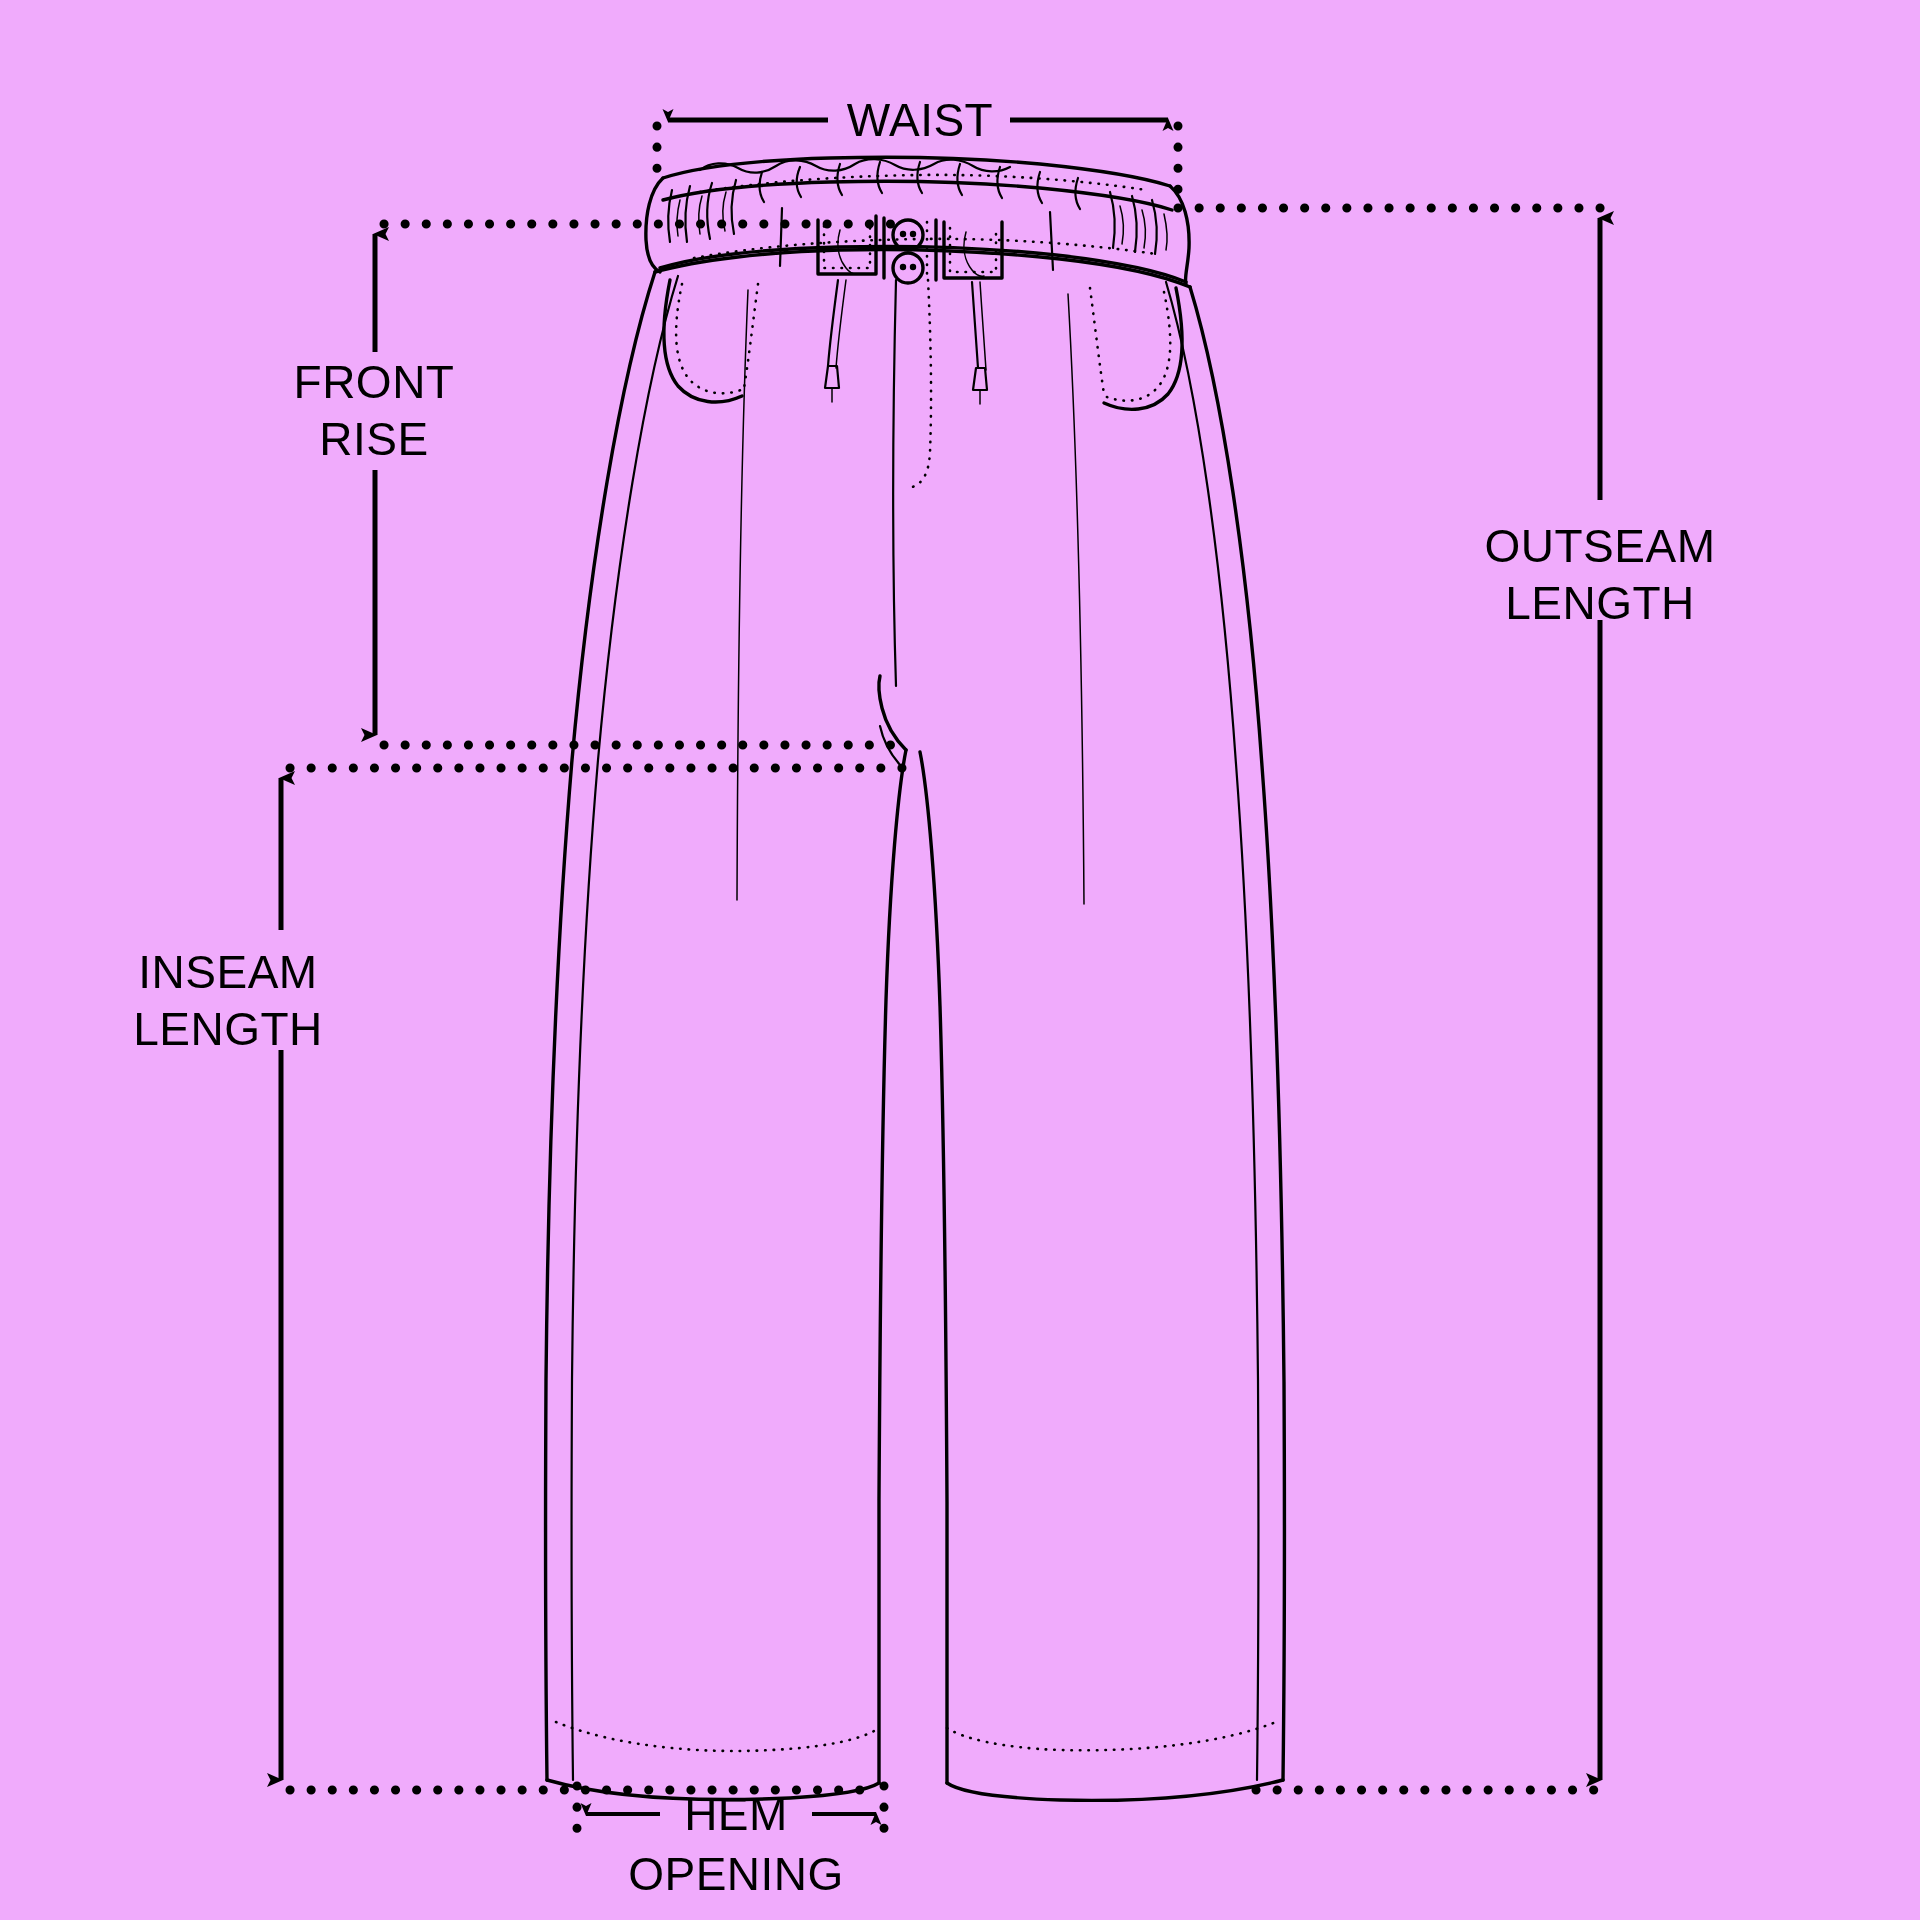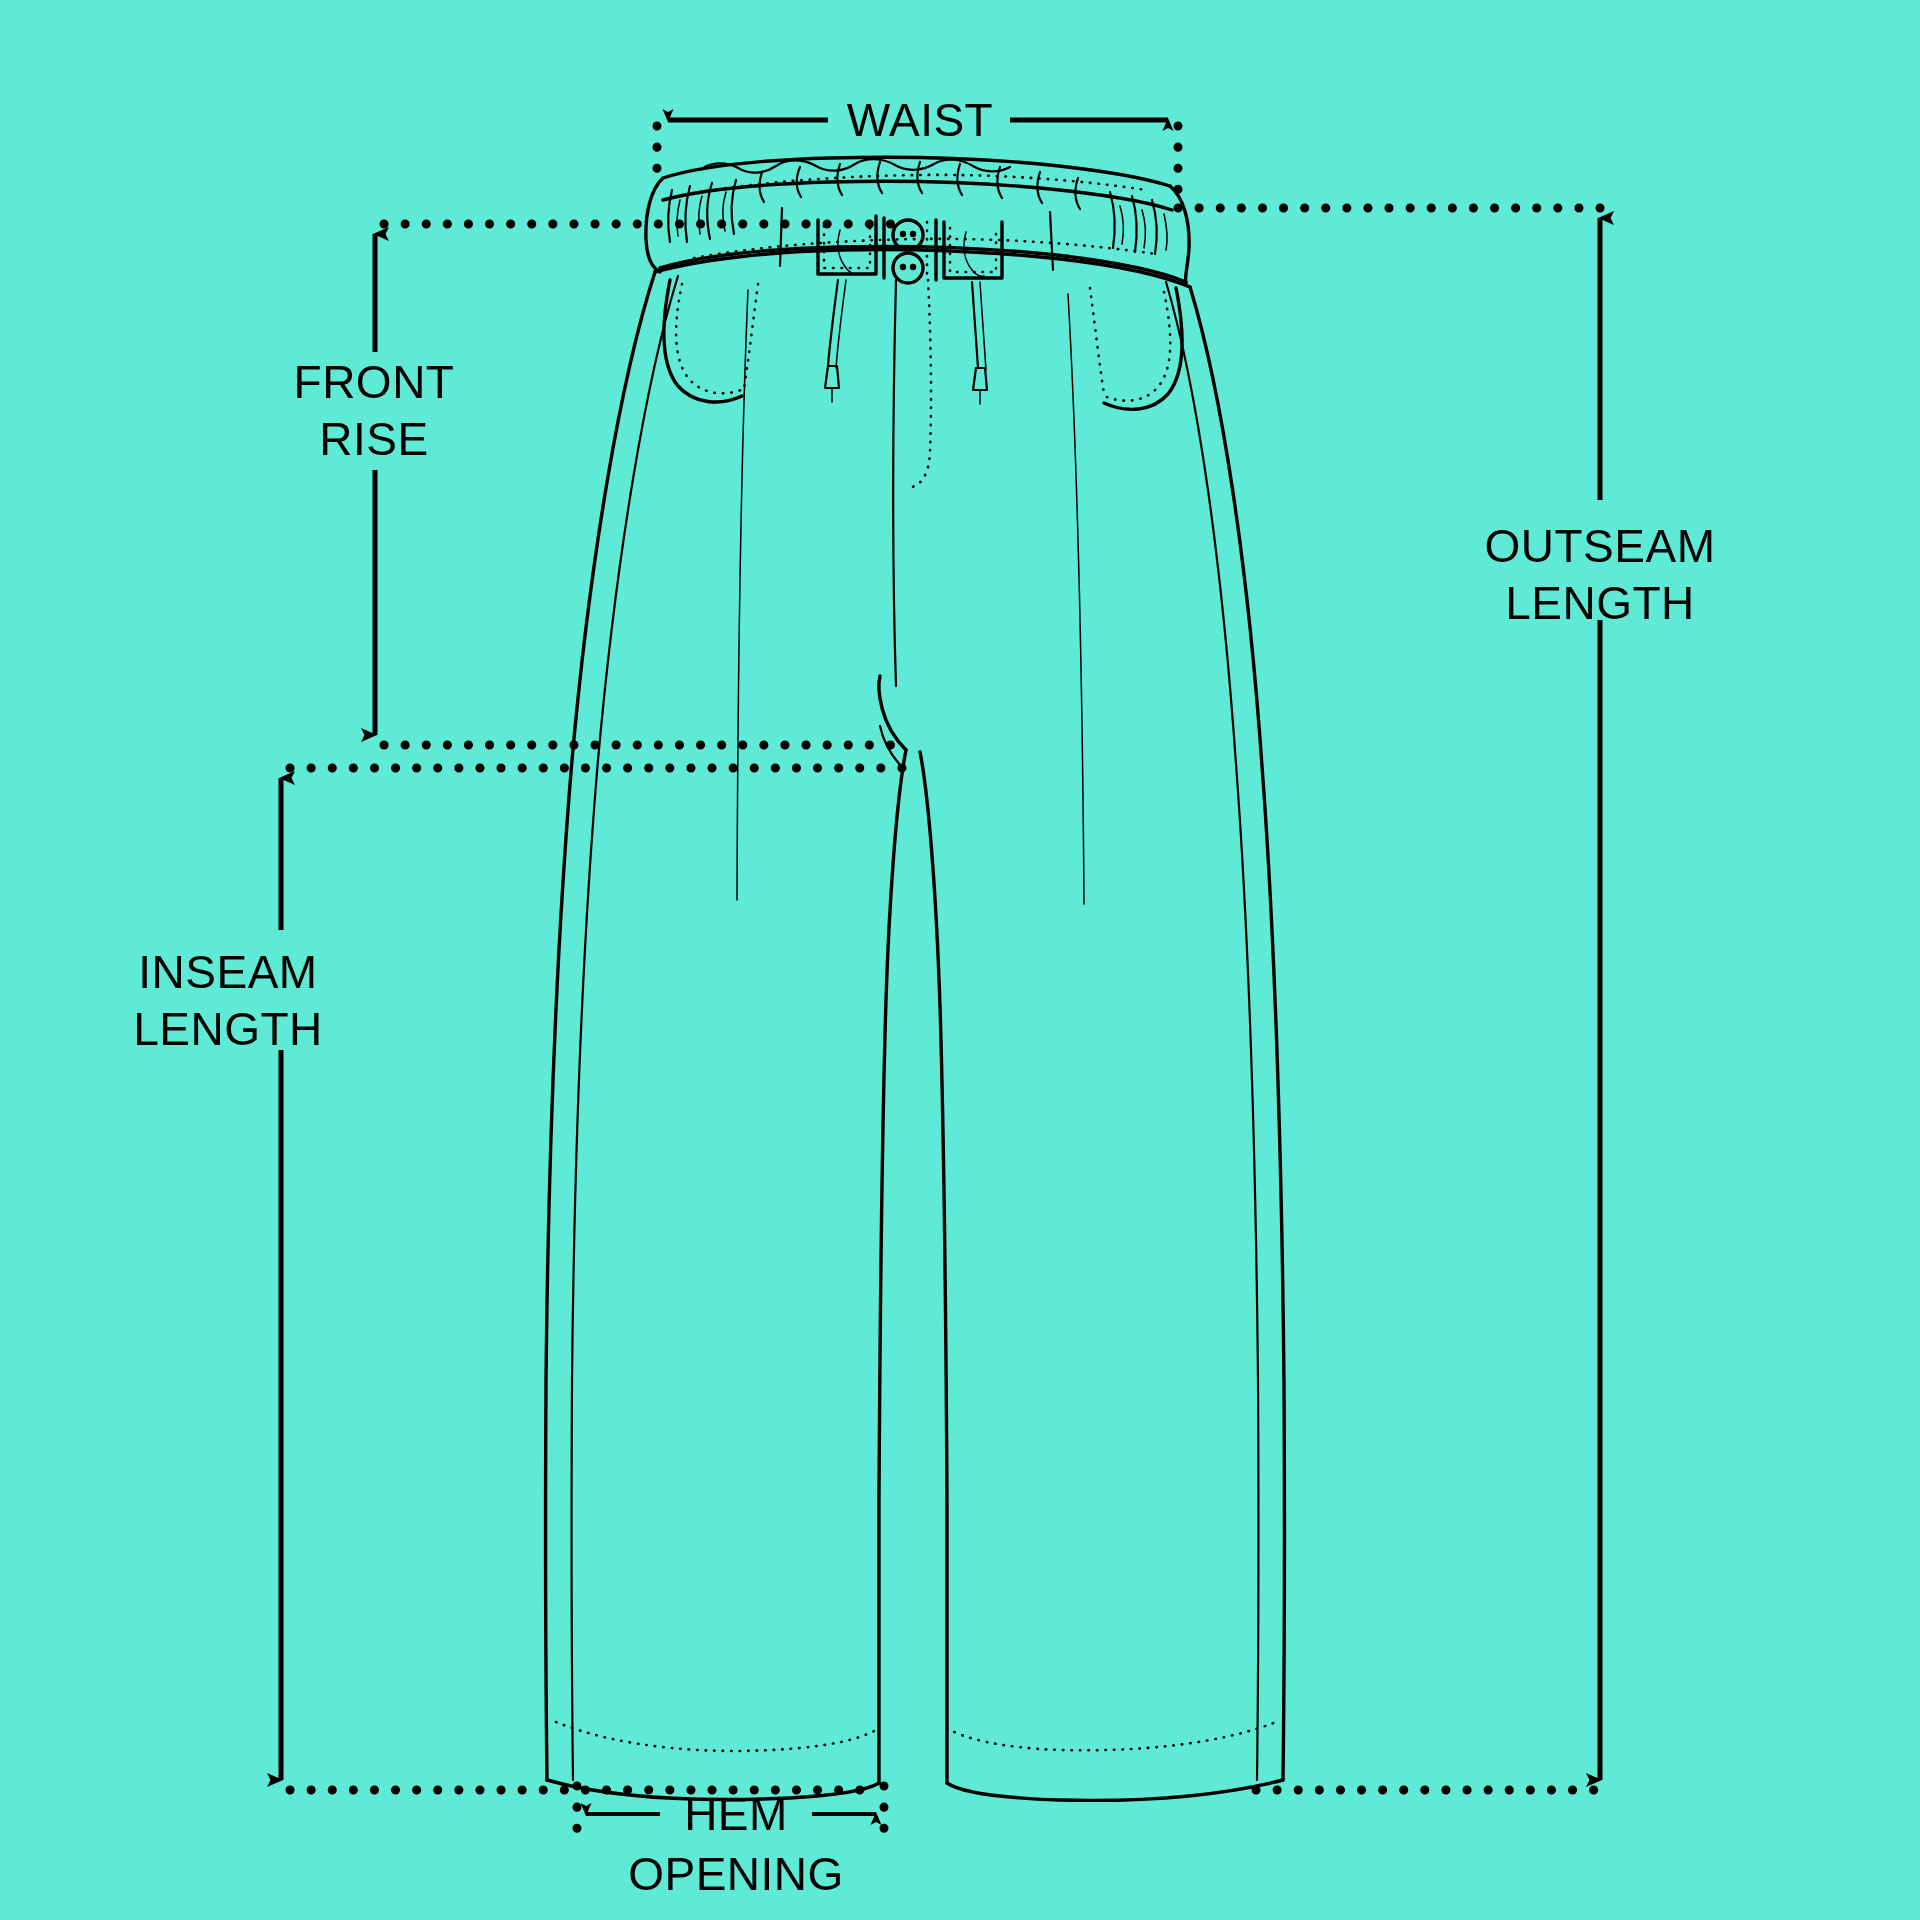--- a/index.html
+++ b/index.html
@@ -10,21 +10,21 @@
   body {
     width: 1920px;
     height: 1920px;
     font-family: "Liberation Sans", sans-serif;
     overflow: hidden;
   }
   #diagram-root {
     position: relative;
     width: 1920px;
     height: 1920px;
-    background: #5eead4;
+    background: #f0abfc;
   }
   svg#tech-flat {
     position: absolute;
     top: 0;
     left: 0;
     width: 1920px;
     height: 1920px;
     display: block;
   }
   .lbl {

